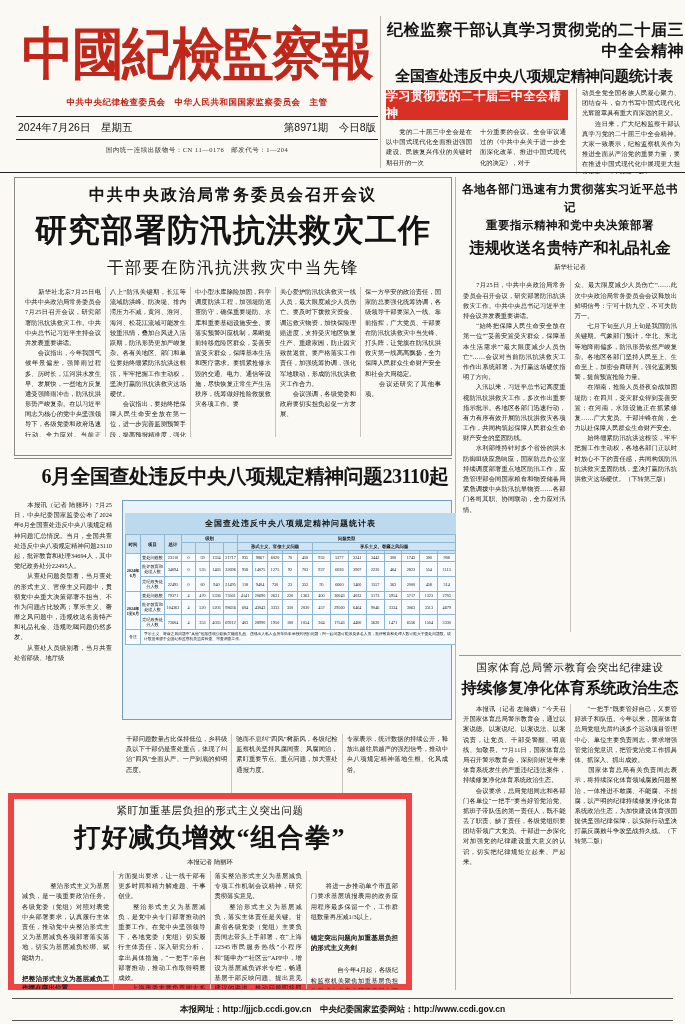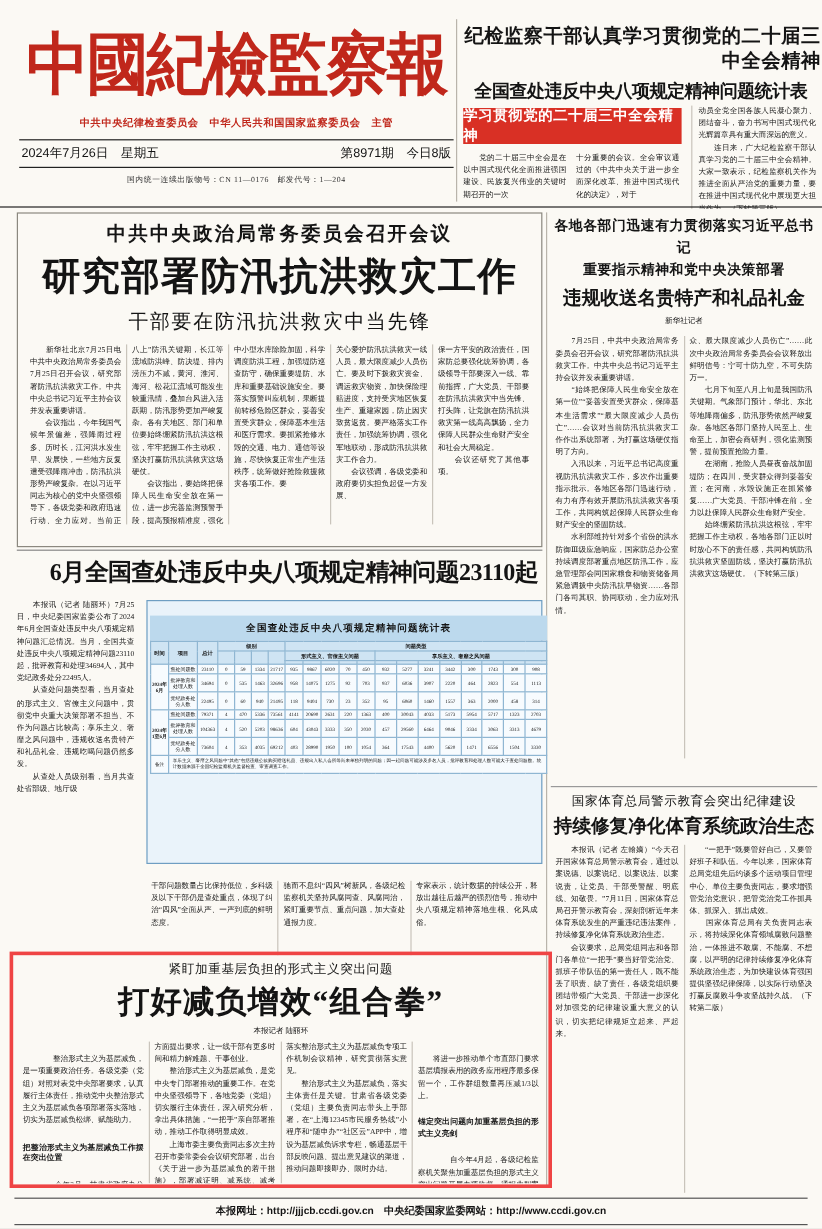--- a/index.html
+++ b/index.html
@@ -85,22 +85,22 @@
   tr.noterow td { font-size:3.8px; text-align:left; padding:2px 3px; line-height:1.35; }
   .er-below { position:absolute; left:122px; top:726px; width:330px; height:62px; }
   .er-below .col { height:62px; }
   
   .sports { position:absolute; left:459px; top:661px; width:222px; }
   .sp-kicker { text-align:center; font-size:10.5px; letter-spacing:.5px; }
   .sp-headline { margin-top:3px; text-align:center; font-weight:900; font-size:15.5px; font-family:"DejaVu Sans",sans-serif; white-space:nowrap; }
   .sp-cols { margin-top:5px; height:290px; }
   
   .reduce-box {
-    position:absolute; left:8px; top:793px; width:452px; height:197px;
-    border:3px solid #ef4444; padding:5px 4px 0;
+    position:absolute; left:8px; top:793px; width:404px; height:197px;
+    border:6px solid #ef4444; padding:5px 4px 0;
   }
   .rb-kicker { text-align:center; font-size:10.5px; letter-spacing:.5px; }
   .rb-headline { margin-top:2px; text-align:center; font-weight:900; font-size:26px; letter-spacing:1px; }
   .rb-byline { margin-top:3px; text-align:center; font-size:6.3px; }
   .rb-cols { margin-top:4px; height:118px; }
   .rb-sub { font-weight:900; font-family:"DejaVu Sans",sans-serif; font-size:6.6px; margin:2px 0; line-height:1.45; }
   
   .page-footer {
     position:absolute; left:12px; top:998px; width:661px;
     border-top:1px solid #555; border-bottom:1px solid #555;

